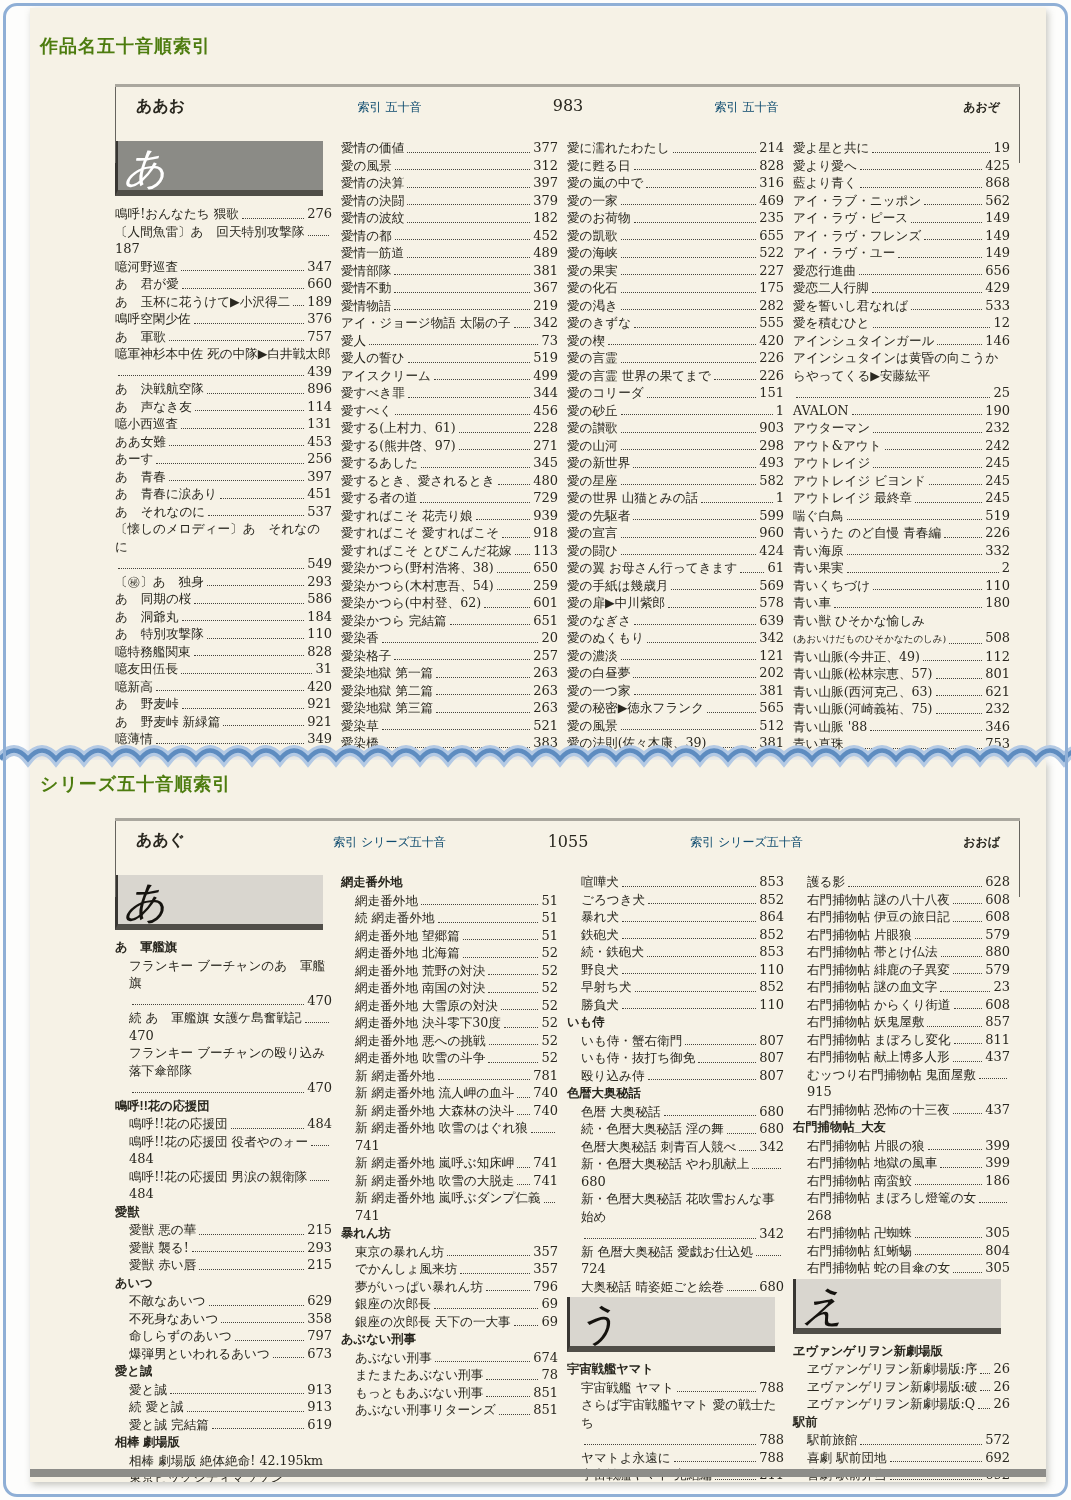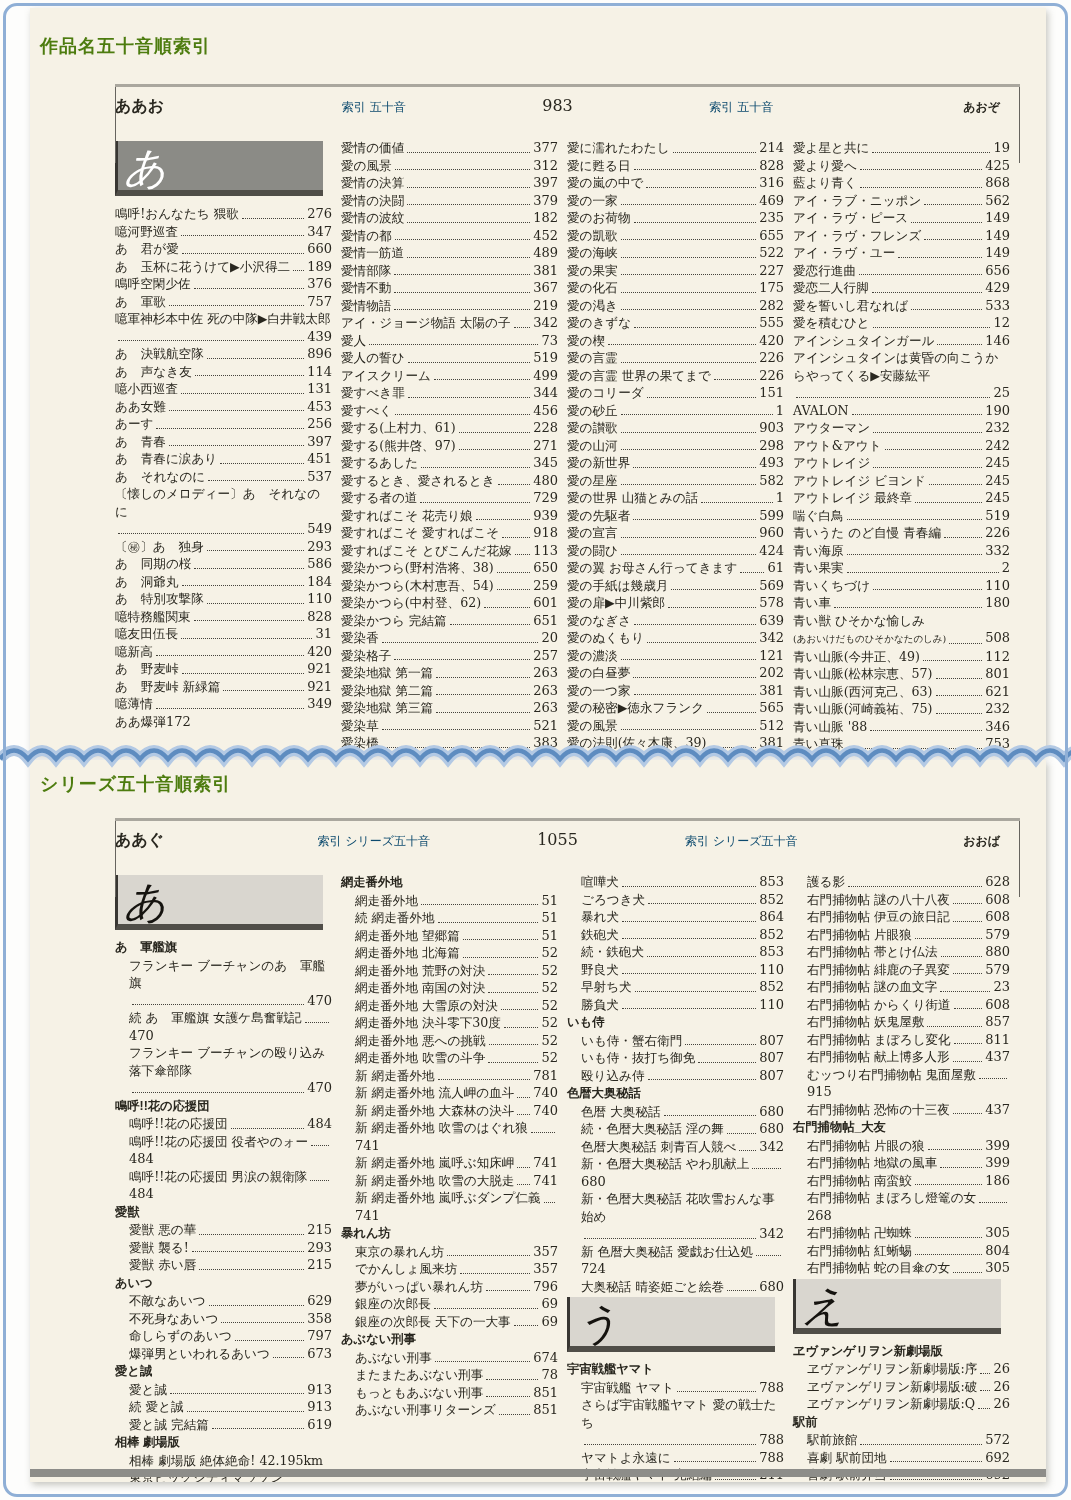--- a/index.html
+++ b/index.html
@@ -9,25 +9,25 @@
        pointer-events:none;z-index:9;}
   .card{position:absolute;left:30px;width:1016px;background:#f6f2e6;overflow:hidden;
        box-shadow:2px 3px 7px rgba(110,110,95,.38);}
   #card-top{top:8px;height:745px;}
   #card-bottom{top:760px;height:722px;}
   .panel-title{font-family:"Liberation Sans","DejaVu Sans",sans-serif;font-weight:bold;
        font-size:18px;color:#4d7c0f;margin:26px 0 0 10px;letter-spacing:1px;}
   #card-bottom .panel-title{margin-top:12px;}
   .head{position:relative;margin:26px 26px 0 85px;border-top:3px solid #aaa79e;
        padding-top:9px;display:flex;align-items:baseline;}
-  #card-bottom .head{margin-top:22px;}
+  #card-bottom .head{margin-top:22px;align-items:flex-end;}
   .head::before,.head::after{content:"";position:absolute;top:0;width:1px;height:76px;background:#66645e;}
   .head::before{left:0;}
   .head::after{right:0;}
-  .head .hl{font-weight:bold;font-size:16px;width:120px;}
+  .head .hl{font-weight:bold;font-size:16px;width:120px;margin-left:21px;}
   .head .hr{font-weight:bold;font-size:12px;width:120px;text-align:right;padding-right:20px;}
   .head .hc{flex:1;text-align:center;font-size:12px;color:#0c4a6e;}
   .head .hp{width:90px;text-align:center;font-size:16px;}
   .cols{display:flex;gap:9px;margin:22px 36px 0 85px;}
   .col{flex:1;min-width:0;}
   
   .e{display:flex;flex-wrap:wrap;align-items:baseline;line-height:17.5px;font-size:12.6px;}
   .e .t{max-width:100%;}
   .e .sm{font-size:9.5px;}
   .e .dots{flex:1;min-width:10px;margin:0 3px;border-bottom:1.7px dotted #45433c;
@@ -65,20 +65,25 @@
     <div class="col">
         <div class="secbar dark">
           <span class="ch">あ</span>
         </div>
         <div class="e">
           <span class="t">鳴呼!おんなたち 猥歌</span>
           <span class="dots"></span>
           <span class="pg">276</span>
         </div>
         <div class="e">
+          <span class="t">〔人間魚雷〕あゝ回天特別攻撃隊</span>
+          <span class="dots"></span>
+          <span class="pg">187</span>
+        </div>
+        <div class="e">
           <span class="t">噫河野巡査</span>
           <span class="dots"></span>
           <span class="pg">347</span>
         </div>
         <div class="e">
           <span class="t">あゝ君が愛</span>
           <span class="dots"></span>
           <span class="pg">660</span>
         </div>
         <div class="e">

